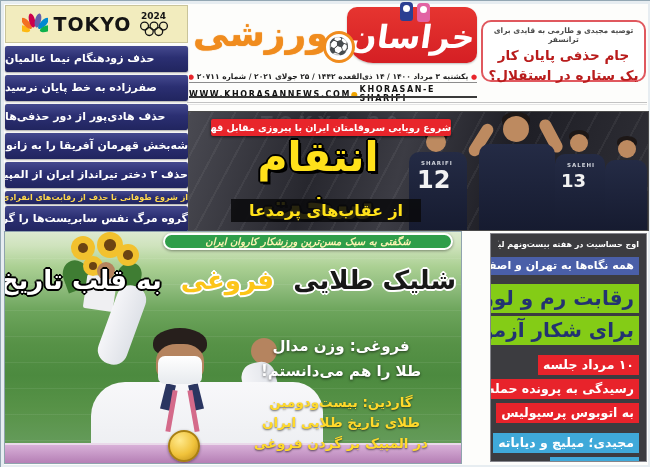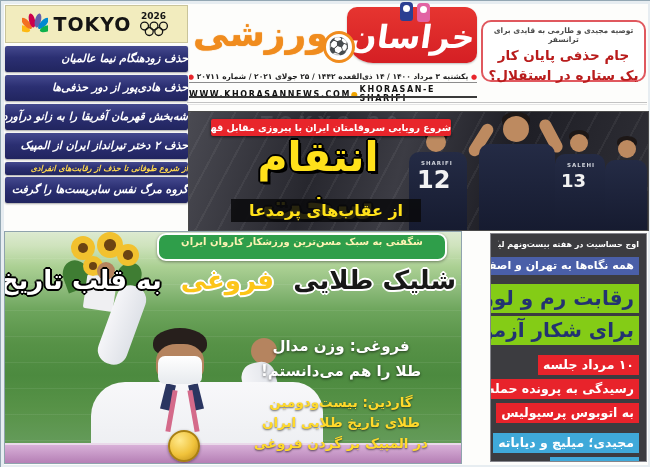--- a/index.html
+++ b/index.html
@@ -9,22 +9,22 @@
   .abs{position:absolute;}
 
   
   .left-col{left:4px;top:4px;width:183px;}
   .tokyo-box{height:38px;background:#f2ecbe;border:1px solid #c9c49a;display:flex;align-items:center;
              justify-content:center;gap:5px;box-sizing:border-box;margin-bottom:3px;}
   .tokyo-word{font-weight:900;font-size:19px;letter-spacing:1px;color:#141414;}
   .tokyo-right{display:flex;flex-direction:column;align-items:center;line-height:1;}
   .tokyo-year{font-size:9px;font-weight:800;color:#141414;}
   .nav-bar{height:26px;margin-bottom:3px;background:linear-gradient(180deg,#454a8f 0%,#2b2f72 45%,#21255f 100%);
-           color:#fff;font-weight:800;font-size:11px;line-height:26px;text-align:right;direction:rtl;
-           white-space:nowrap;overflow:hidden;border-radius:2px;box-shadow:0 1px 2px rgba(0,0,0,.35);font-style:italic;}
+           color:#fff;font-weight:800;font-size:11px;line-height:26px;text-align:left;direction:rtl;
+           white-space:nowrap;overflow:hidden;border-radius:2px;box-shadow:0 1px 2px rgba(0,0,0,.35);}
   .nav-bar.small{height:13px;font-size:8px;line-height:13px;color:#ffd84d;margin-bottom:2px;}
 
   
   .m-script{left:192px;top:0;width:148px;height:66px;color:#f08c1e;font-size:36px;font-weight:900;
             direction:rtl;text-align:left;line-height:66px;
             text-shadow:0 0 1px #f08c1e;}
   .m-ball{left:322px;top:30px;width:26px;height:26px;background:#fff;border:3px solid #f08c1e;border-radius:50%;
           font-size:17px;line-height:25px;text-align:center;color:#000;z-index:3;}
   .m-block{left:346px;top:6px;width:130px;height:56px;background:linear-gradient(180deg,#e63530,#d51f24);
            border-radius:10px 12px 10px 26px;color:#fff;font-size:32px;font-weight:900;direction:rtl;
@@ -73,23 +73,23 @@
   .vb-nm{position:absolute;color:#cfd2da;font-weight:700;font-size:5.5px;letter-spacing:1px;z-index:3;}
 
   
   .gold{left:3px;top:230px;width:456px;height:231px;border:1px solid #8fa3ad;overflow:hidden;
         background:linear-gradient(180deg,#dcead0 0%,#cfe3bd 6%,#abd093 15%,#8fbc7d 24%,#6da55c 34%,
                    #579247 48%,#4c8a3f 62%,#579247 76%,#639a58 90%,#6aa05e 100%);}
   .gold::before{content:"";position:absolute;inset:0;
         background:repeating-linear-gradient(180deg,rgba(255,255,255,.07) 0 1px,transparent 1px 26px);}
   .rail{left:0;right:0;bottom:0;height:18px;background:linear-gradient(180deg,#d8b0d8,#b57fb5);
         border-top:2px solid #ead9ea;z-index:4;}
-  .gold-badge{top:1px;right:14px;width:290px;height:28px;background:#2f9e4a;border:2px solid #fff;border-radius:9px;
+  .gold-badge{top:1px;right:8px;width:290px;height:17px;background:#2f9e4a;border:2px solid #fff;border-radius:9px;
               color:#fdf3b3;font-weight:700;font-size:10px;line-height:14px;text-align:center;direction:rtl;
-              z-index:8;box-shadow:0 1px 3px rgba(0,0,0,.4);white-space:nowrap;overflow:hidden;box-sizing:border-box;}
+              z-index:8;box-shadow:0 1px 3px rgba(0,0,0,.4);white-space:nowrap;overflow:hidden;box-sizing:border-box;font-style:italic;}
   .gold-headline{top:33px;left:0;width:100%;direction:rtl;text-align:center;font-weight:900;font-size:26px;
                  white-space:nowrap;z-index:7;}
   .gold-headline span{margin:0 5px;}
   .hl-black{color:#181818;
      text-shadow:-2px 0 #fff,2px 0 #fff,0 -2px #fff,0 2px #fff,-1px -1px #fff,1px -1px #fff,-1px 1px #fff,1px 1px #fff;}
   .hl-yellow{color:#fcc519;
      text-shadow:-2px 0 #fff,2px 0 #fff,0 -2px #fff,0 2px #fff,-1px -1px #fff,1px -1px #fff,-1px 1px #fff,1px 1px #fff;}
   .hl-white{color:#ffffff;
      text-shadow:-2px 0 #000,2px 0 #000,0 -2px #000,0 2px #000,-1px -1px #000,1px -1px #000,-1px 1px #000,1px 1px #000;}
   .gold-quote{top:102px;right:14px;width:212px;direction:rtl;text-align:center;color:#fff;font-weight:800;
@@ -134,33 +134,34 @@
       <svg width="26" height="22" viewBox="0 0 40 34">
         <ellipse cx="20" cy="11" rx="4.6" ry="11" fill="#fdb913" transform="rotate(-72 20 30)"></ellipse>
         <ellipse cx="20" cy="11" rx="4.6" ry="11" fill="#f37021" transform="rotate(-43 20 30)"></ellipse>
         <ellipse cx="20" cy="11" rx="4.6" ry="11" fill="#cc004c" transform="rotate(-14 20 30)"></ellipse>
         <ellipse cx="20" cy="11" rx="4.6" ry="11" fill="#6460aa" transform="rotate(14 20 30)"></ellipse>
         <ellipse cx="20" cy="11" rx="4.6" ry="11" fill="#0089d0" transform="rotate(43 20 30)"></ellipse>
         <ellipse cx="20" cy="11" rx="4.6" ry="11" fill="#0db14b" transform="rotate(72 20 30)"></ellipse>
       </svg>
       <span class="tokyo-word">TOKYO</span>
       <span class="tokyo-right">
-        <span class="tokyo-year">2026</span>
+        <span class="tokyo-year">2024</span>
         <svg width="34" height="16" viewBox="0 0 46 22">
           <g fill="none" stroke="#141414" stroke-width="1.8">
             <circle cx="10" cy="7" r="5.4"></circle>
               <circle cx="23" cy="7" r="5.4"></circle>
               <circle cx="36" cy="7" r="5.4"></circle>
             <circle cx="16.5" cy="14.5" r="5.4"></circle>
               <circle cx="29.5" cy="14.5" r="5.4"></circle>
           </g>
         </svg>
       </span>
     </div>
     <div class="nav-bar">حذف زودهنگام نیما عالمیان</div>
+    <div class="nav-bar">صفرزاده به خط پایان نرسید</div>
     <div class="nav-bar">حذف هادی‌پور از دور حذفی‌ها</div>
     <div class="nav-bar">شه‌بخش قهرمان آفریقا را به زانو درآورد</div>
     <div class="nav-bar">حذف ۲ دختر تیرانداز ایران از المپیک</div>
     <div class="nav-bar small">از شروع طوفانی تا حذف از رقابت‌های انفرادی</div>
     <div class="nav-bar">گروه مرگ نفس سابریست‌ها را گرفت</div>
   </div>
 
   <div class="abs m-script">ورزشی</div>
   <div class="abs m-ball">⚽</div>
   <div class="abs m-block"><span>خراسان</span></div>

